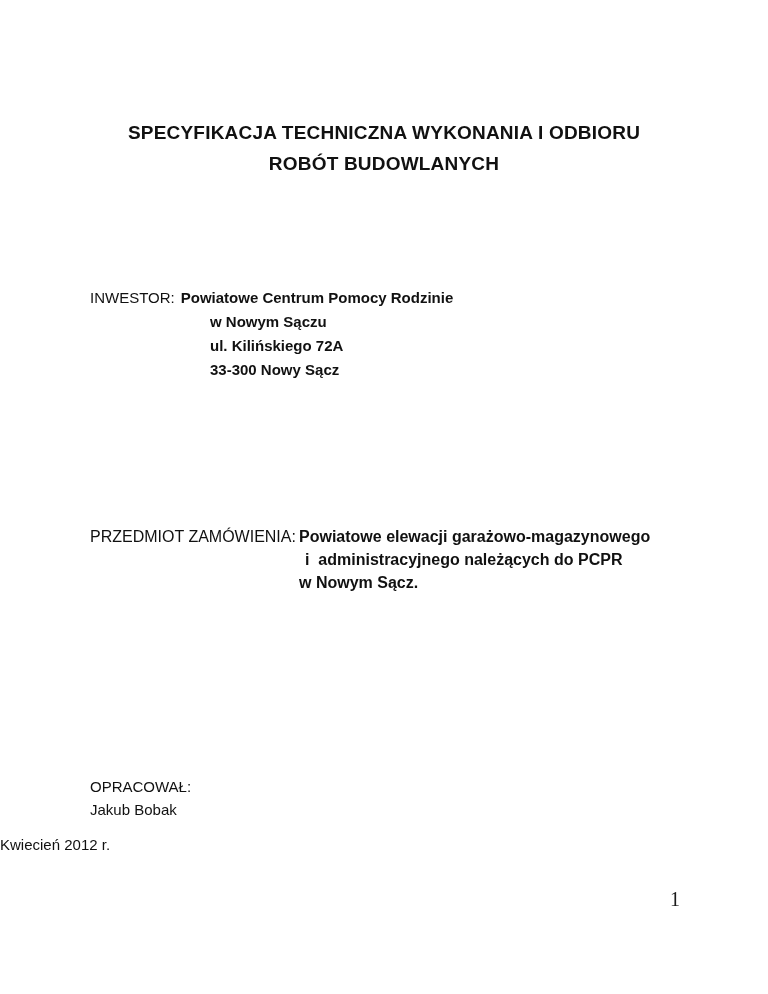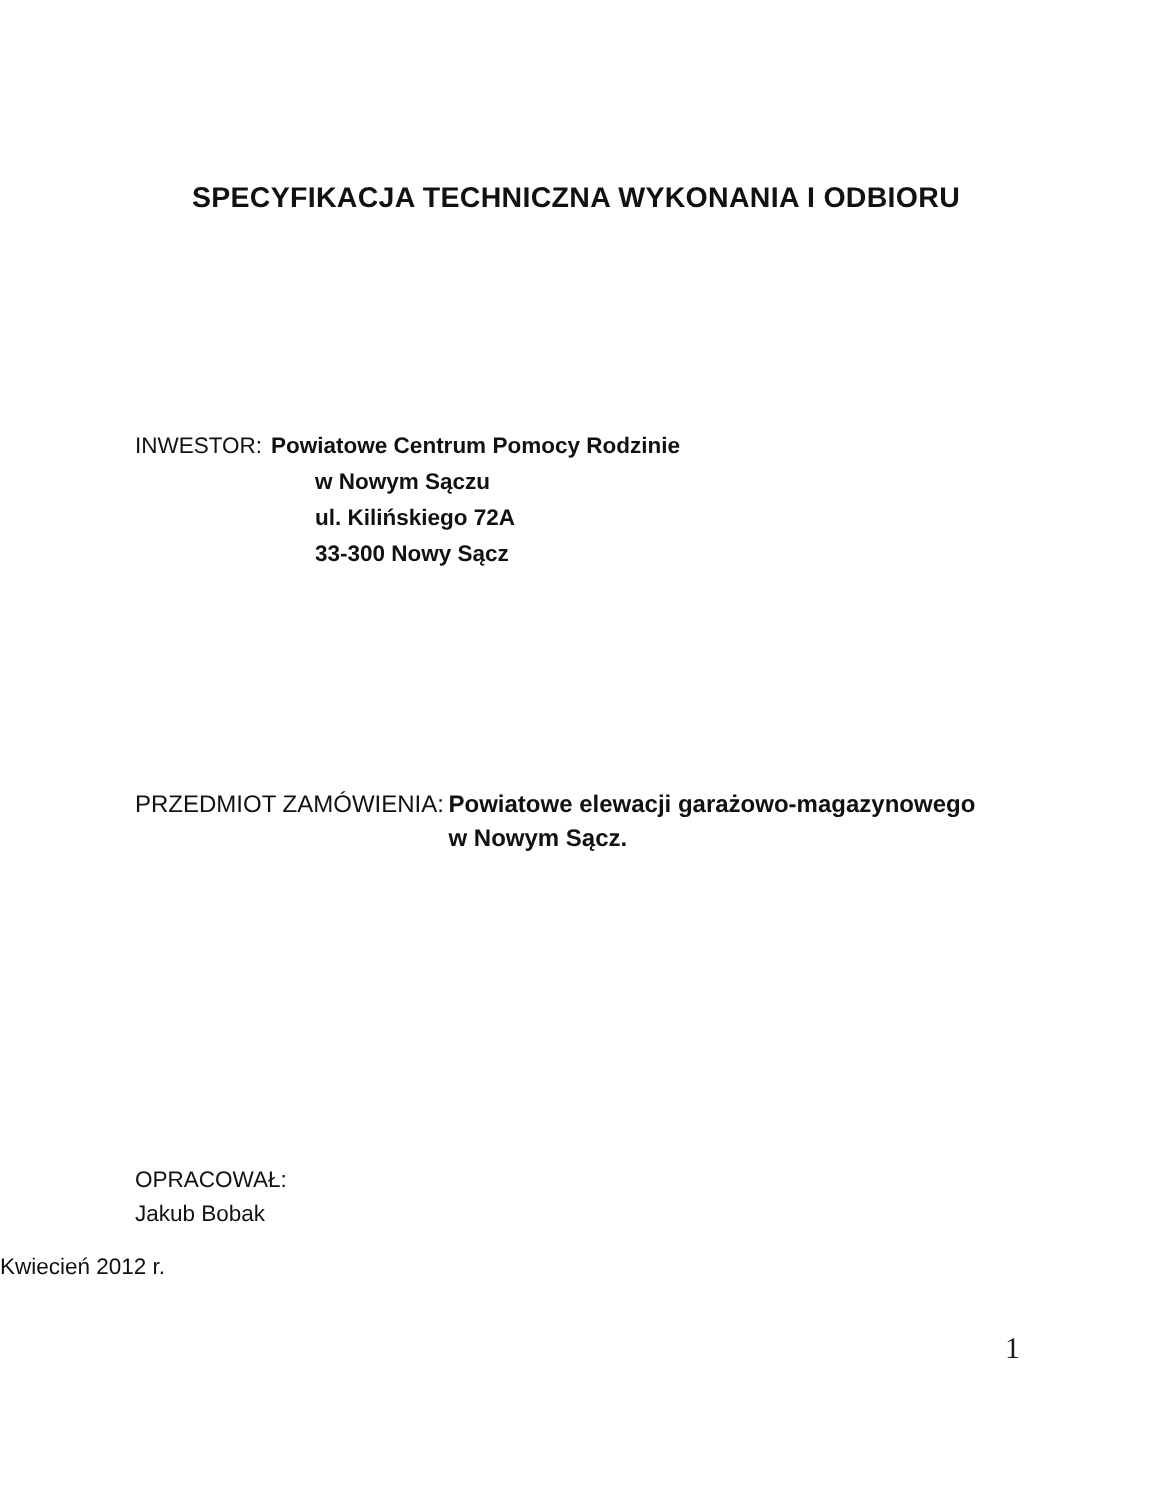--- a/index.html
+++ b/index.html
@@ -93,36 +93,38 @@
     color: #1a1a1a;
   }
 </style>
 </head>
 <body>
 
 <div class="page">
 
   <div class="doc-title">
     <div>SPECYFIKACJA TECHNICZNA WYKONANIA I ODBIORU</div>
+    <div>ROBÓT BUDOWLANYCH</div>
   </div>
 
   <div class="investor-section">
     <div class="investor-first-line">
       <span class="investor-label">INWESTOR:</span><span class="investor-name">Powiatowe Centrum Pomocy Rodzinie</span>
     </div>
     <div class="investor-cont">w Nowym Sączu</div>
     <div class="investor-cont">ul. Kilińskiego 72A</div>
     <div class="investor-cont">33-300 Nowy Sącz</div>
   </div>
 
   <div class="subject-section">
     <div class="subject-first-line">
       <span class="subject-label">PRZEDMIOT ZAMÓWIENIA:</span>
       <span class="subject-text">Powiatowe elewacji garażowo-magazynowego</span>
     </div>
+    <div class="subject-cont indent">i  administracyjnego należących do PCPR</div>
     <div class="subject-cont">w Nowym Sącz.</div>
   </div>
 
   <div class="author-section">
     <div>OPRACOWAŁ:</div>
     <div>Jakub Bobak</div>
   </div>
 
   <div class="doc-date">Kwiecień 2012 r.</div>
 

